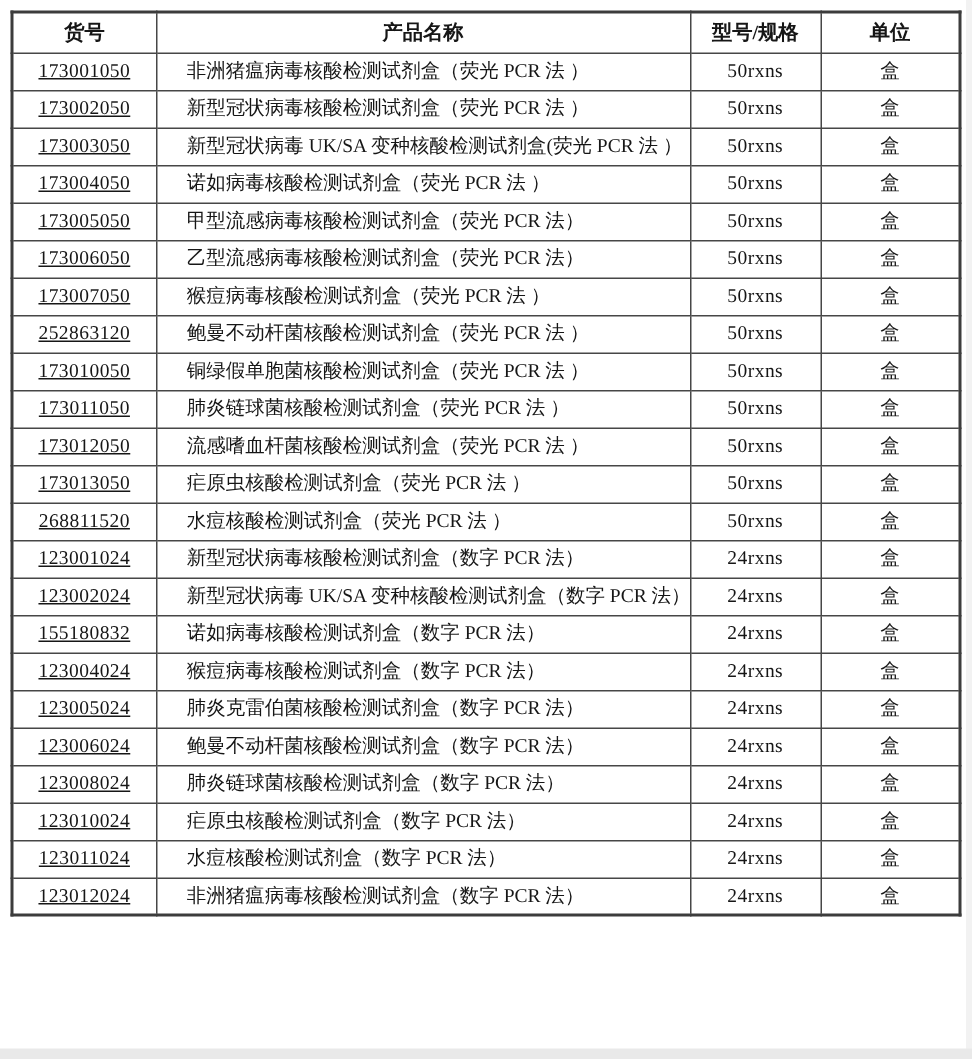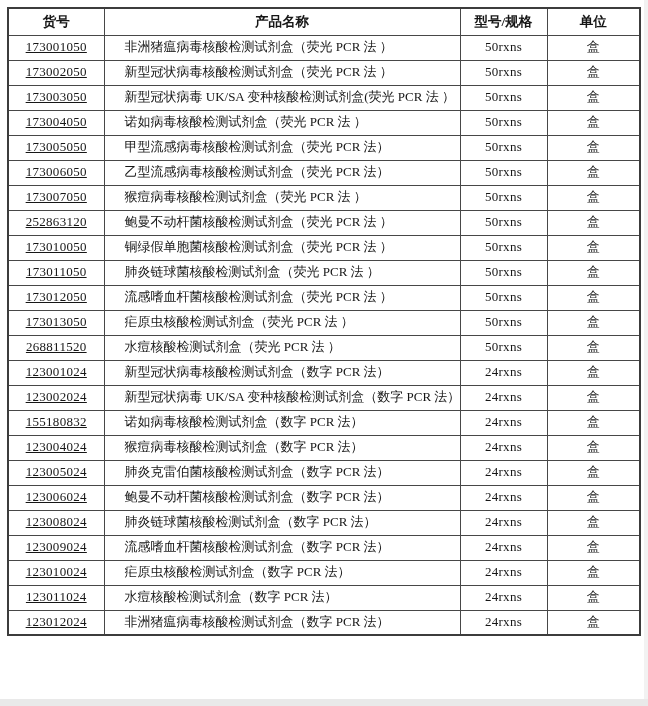--- a/index.html
+++ b/index.html
@@ -196,26 +196,20 @@
           <td class="col-spec">24rxns</td>
           <td class="col-unit">盒</td>
         </tr>
         <tr>
           <td class="col-item_no">123008024</td>
           <td class="col-name">肺炎链球菌核酸检测试剂盒（数字 PCR 法）</td>
           <td class="col-spec">24rxns</td>
           <td class="col-unit">盒</td>
         </tr>
         <tr>
-          <td class="col-item_no">123009024</td>
-          <td class="col-name">流感嗜血杆菌核酸检测试剂盒（数字 PCR 法）</td>
-          <td class="col-spec">24rxns</td>
-          <td class="col-unit">盒</td>
-        </tr>
-        <tr>
           <td class="col-item_no">123010024</td>
           <td class="col-name">疟原虫核酸检测试剂盒（数字 PCR 法）</td>
           <td class="col-spec">24rxns</td>
           <td class="col-unit">盒</td>
         </tr>
         <tr>
           <td class="col-item_no">123011024</td>
           <td class="col-name">水痘核酸检测试剂盒（数字 PCR 法）</td>
           <td class="col-spec">24rxns</td>
           <td class="col-unit">盒</td>

